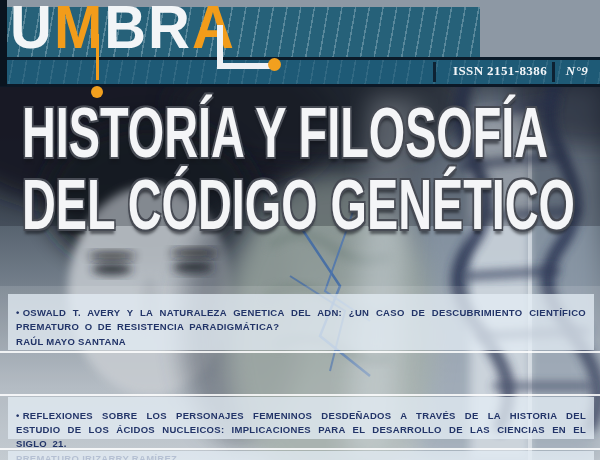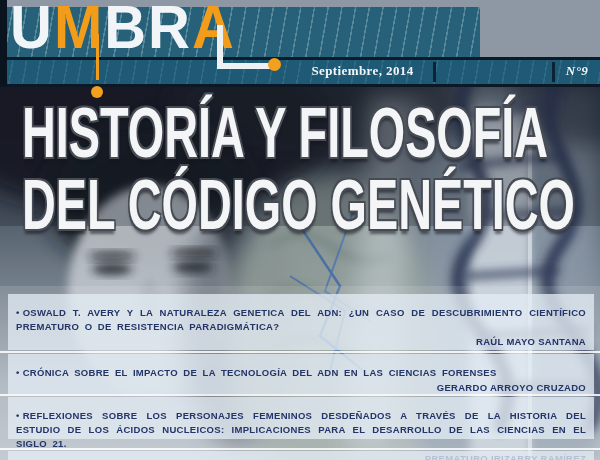--- a/index.html
+++ b/index.html
@@ -58,21 +58,21 @@
   }
   .title-line1{top:98px;}
   .title-line2{top:170px;}
   
   .band{
     position:absolute;left:8px;width:586px;background:rgba(228,237,245,.76);
     z-index:3;padding:12px 8px 0 8px;box-sizing:border-box;
     color:#223468;font-weight:bold;font-size:9.5px;line-height:14px;letter-spacing:.3px;
   }
   .band .a-title{text-align:justify;word-spacing:2.5px;}
-  .band .a-author{margin-top:.5px;text-align:right;}
+  .band .a-author{margin-top:.5px;}
   .band1{top:294px;height:56px;}
   .band2{top:354px;height:40px;}
   .band3{top:397px;height:42px;}
   .band4{top:451px;height:30px;}
   .wline{position:absolute;left:0;width:600px;height:2px;background:rgba(255,255,255,.85);z-index:3;}
   .wline1{top:351px;} .wline2{top:394px;} .wline3{top:448px;}
   .bullet{margin-right:3px;}
 </style>
 </head>
 <body>
@@ -151,40 +151,36 @@
       <i class="h"></i>
       <i class="dot"></i>
     </div>
   </div>
   <div class="plumb-line"></div>
   <div class="plumb-dot"></div>
   <div class="left-strip"></div>
   <div class="sep-dark1"></div>
 
   <div class="ribbon">
-    <span class="rb-date">Septiembre, 2014</span>
     <i class="rb-div rb-div1"></i>
+    <span class="rb-issn">ISSN 2151-8386</span>
     <i class="rb-div rb-div2"></i>
     <span class="rb-num">N°9</span>
   </div>
   <div class="sep-dark2"></div>
 
   <div class="cover-title title-line1">HISTORÍA Y FILOSOFÍA</div>
   <div class="cover-title title-line2">DEL CÓDIGO GENÉTICO</div>
 
   <div class="band band1">
     <div class="a-title"><span class="bullet">•</span><span>OSWALD T. AVERY Y LA NATURALEZA GENETICA DEL ADN: ¿UN CASO DE DESCUBRIMIENTO CIENTÍFICO PREMATURO O DE RESISTENCIA PARADIGMÁTICA?</span></div>
     <div class="a-author">RAÚL MAYO SANTANA</div>
   </div>
   <div class="wline wline1"></div>
 
-  <div class="band band2">
-    <div class="a-title"><span class="bullet">•</span><span>CRÓNICA SOBRE EL IMPACTO DE LA TECNOLOGÍA DEL ADN EN LAS CIENCIAS FORENSES</span></div>
-    <div class="a-author">GERARDO ARROYO CRUZADO</div>
-  </div>
   <div class="wline wline2"></div>
 
   <div class="band band3">
     <div class="a-title"><span class="bullet">•</span><span>REFLEXIONES SOBRE LOS PERSONAJES FEMENINOS DESDEÑADOS A TRAVÉS DE LA HISTORIA DEL ESTUDIO DE LOS ÁCIDOS NUCLEICOS: IMPLICACIONES PARA EL DESARROLLO DE LAS CIENCIAS EN EL SIGLO 21.</span></div>
     <div class="a-author">PREMATURO IRIZARRY RAMÍREZ</div>
   </div>
   <div class="wline wline3"></div>
 
   <div class="band band4">
     <div class="a-title"><span class="bullet">•</span><span>GENETICS OF DOMESTICATION BY HOMO SAPIENS AND OF HOMO SAPIENS</span></div>

